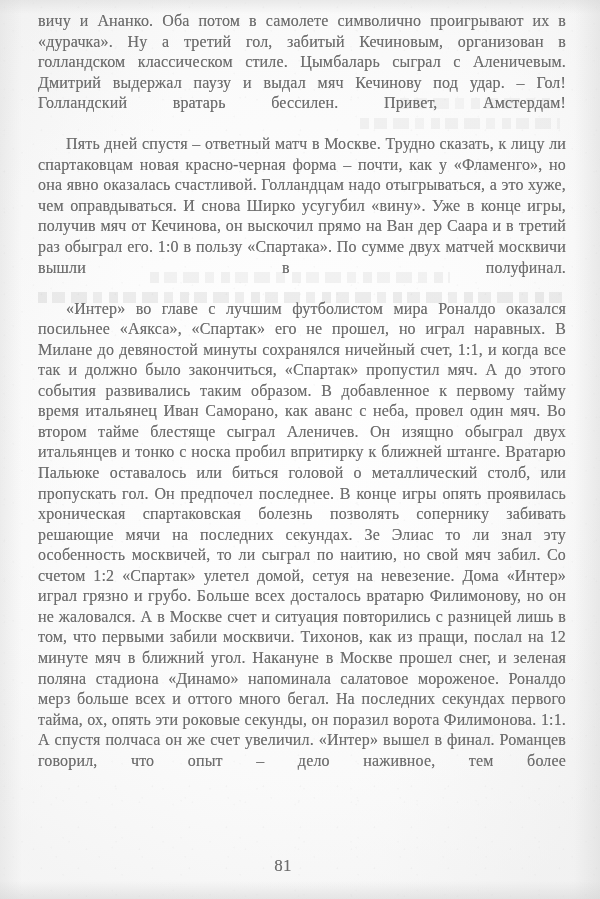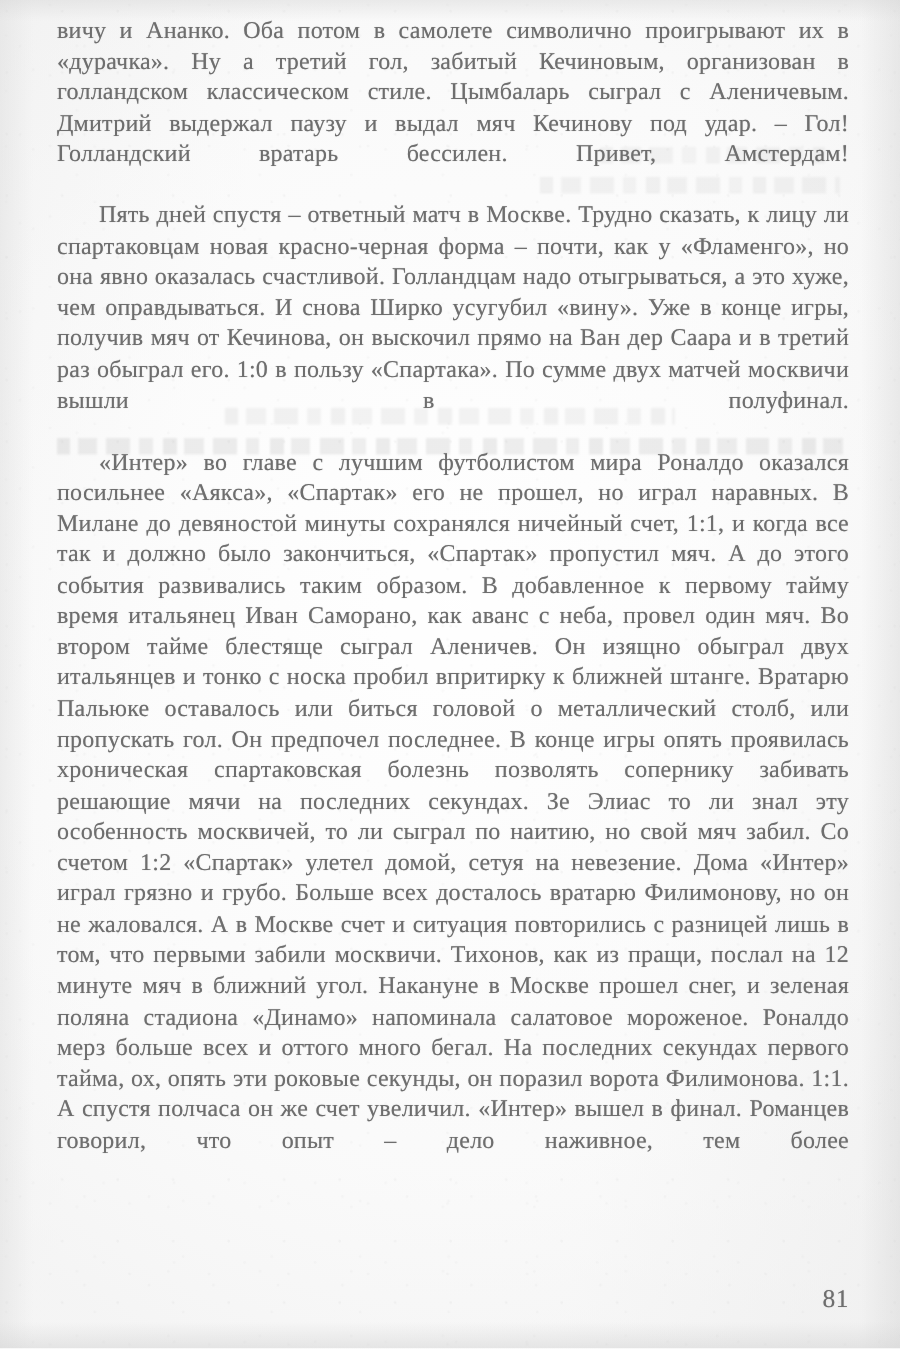--- a/index.html
+++ b/index.html
@@ -97,21 +97,21 @@
     content: "";
     display: inline-block;
     width: 100%;
   }
 
   .page-number {
     position: absolute;
     left: 0;
     top: 856px;
     width: 566px;
-    text-align: right;
+    text-align: center;
     color: #6e6e6e;
     font-size: 17px;
     line-height: 20px;
     letter-spacing: 0.02em;
     text-shadow: 0 0 0.55px rgba(90,90,90,0.5);
   }
 
   
   .edge-shade {
     position: absolute;

